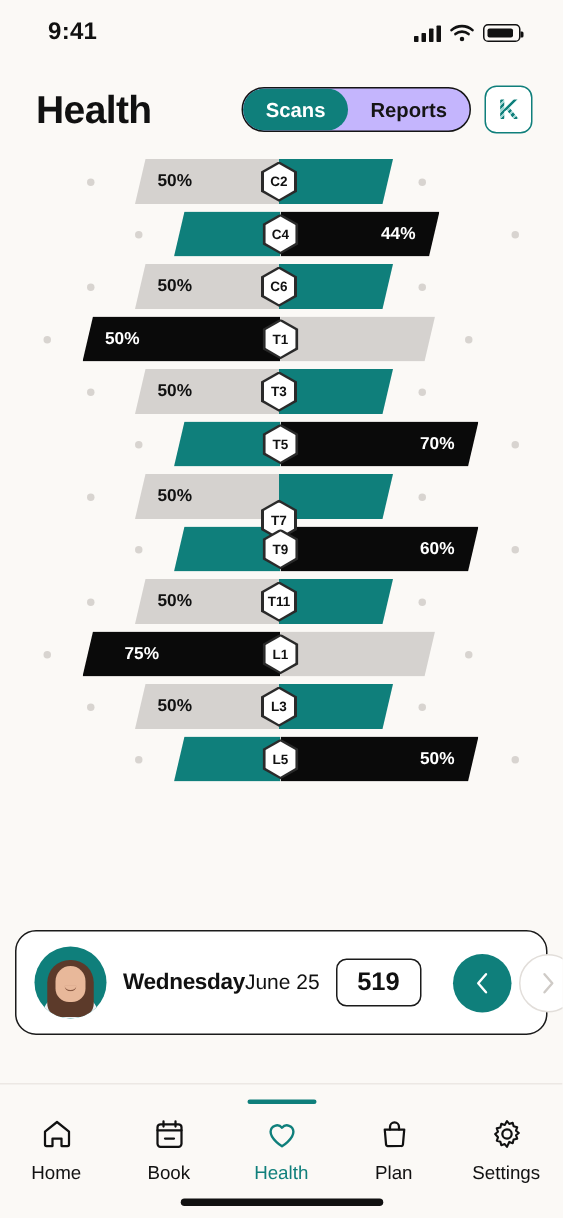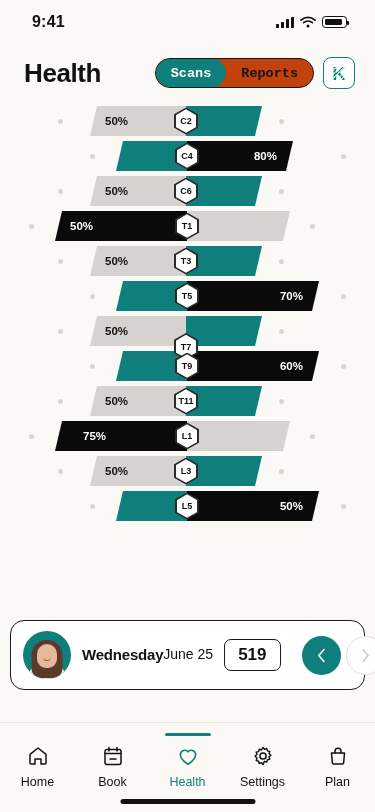--- a/index.html
+++ b/index.html
@@ -34,22 +34,22 @@
   }
 
   
   .header {
     display:flex; align-items:center; justify-content:space-between;
     padding:6px 20px 0 24px; height:52px;
   }
   .page-title { font-size:26px; font-weight:bold; letter-spacing:-.4px; }
   .header-right { display:flex; align-items:center; gap:9px; }
   .segmented {
-    display:flex; background:#c2410c; border:1.3px solid #151515;
-    border-radius:19px; overflow:hidden; height:30px;font-family:Liberation Mono, monospace;
+    display:flex; background:#c4b5fd; border:1.3px solid #151515;
+    border-radius:19px; overflow:hidden; height:30px;
   }
   .seg {
     display:flex; align-items:center; justify-content:center;
     font-size:13.5px; font-weight:bold; padding:0 15px;
     background:transparent; color:#151515; border:0; cursor:pointer;
     font-family:inherit; height:100%;
   }
   .seg.active { background:#0F7F7B; color:#fff; border-radius:18px; }
   .logo-btn {
     width:32px; height:32px; border:1.4px solid #0F7F7B;
@@ -209,21 +209,21 @@
           <i>C2</i>
         </div>
       </div>
     </div>
     <div class="row" style="top: 35px;">
       <span class="dot" style="left: 90px; background: rgb(216, 212, 208);"></span>
       <span class="dot" style="left: 341px; background: rgb(216, 212, 208);"></span>
       <div class="bar" style="left: 116px; width: 177px;">
         <div class="seg-piece seg-left" style="width: 71px; background: rgb(15, 127, 123);"></div>
         <div class="seg-piece seg-right" style="width: 106px; background: rgb(10, 10, 10);">
-          <span class="seg-label lbl-right" style="color: rgb(255, 255, 255);">80%</span>
+          <span class="seg-label lbl-right" style="color: rgb(255, 255, 255);">44%</span>
         </div>
         <div class="hex" style="left: 59px; top: 1.5px;">
           <i>C4</i>
         </div>
       </div>
     </div>
     <div class="row" style="top: 70px;">
       <span class="dot" style="left: 58px; background: rgb(216, 212, 208);"></span>
       <span class="dot" style="left: 279px; background: rgb(216, 212, 208);"></span>
       <div class="bar" style="left: 90px; width: 172px;">
@@ -397,27 +397,27 @@
   </div>
   <div class="tab active">
     <span class="tab-ind"></span>
     <svg width="24" height="24" viewBox="0 0 24 24">
       <path d="M12 20.2s-7.6-4.7-7.6-9.7A4.3 4.3 0 0 1 12 7.8a4.3 4.3 0 0 1 7.6 2.7c0 5-7.6 9.7-7.6 9.7z" stroke="#0F7F7B" stroke-width="1.6" fill="none" stroke-linejoin="round"></path>
     </svg>
     <span class="tab-label">Health</span>
   </div>
   <div class="tab">
     <svg width="24" height="24" viewBox="0 0 24 24">
+      <path d="M5.5 9h13l-.9 10.2a1 1 0 0 1-1 .8H7.4a1 1 0 0 1-1-.8z" stroke="#111" stroke-width="1.5" fill="none" stroke-linejoin="round"></path>
+      <path d="M9 9V7.3a3 3 0 0 1 6 0V9" stroke="#111" stroke-width="1.5" fill="none" stroke-linecap="round"></path>
+    </svg>
+    <span class="tab-label">Plan</span>
+  </div>
+  <div class="tab">
+    <svg width="24" height="24" viewBox="0 0 24 24">
       <circle cx="12" cy="12" r="3.1" stroke="#111" stroke-width="1.5" fill="none"></circle>
       <path d="M12 3.4l1.5 1.9 2.3-.8.6 2.4 2.4.6-.8 2.3 1.9 1.5-1.9 1.5.8 2.3-2.4.6-.6 2.4-2.3-.8L12 20.6l-1.5-1.9-2.3.8-.6-2.4-2.4-.6.8-2.3L4.1 12l1.9-1.5-.8-2.3 2.4-.6.6-2.4 2.3.8z" stroke="#111" stroke-width="1.4" fill="none" stroke-linejoin="round"></path>
     </svg>
     <span class="tab-label">Settings</span>
   </div>
-  <div class="tab">
-    <svg width="24" height="24" viewBox="0 0 24 24">
-      <path d="M5.5 9h13l-.9 10.2a1 1 0 0 1-1 .8H7.4a1 1 0 0 1-1-.8z" stroke="#111" stroke-width="1.5" fill="none" stroke-linejoin="round"></path>
-      <path d="M9 9V7.3a3 3 0 0 1 6 0V9" stroke="#111" stroke-width="1.5" fill="none" stroke-linecap="round"></path>
-    </svg>
-    <span class="tab-label">Plan</span>
-  </div>
 </div>
 
 <div class="home-ind"></div>
 
 </body></html>

